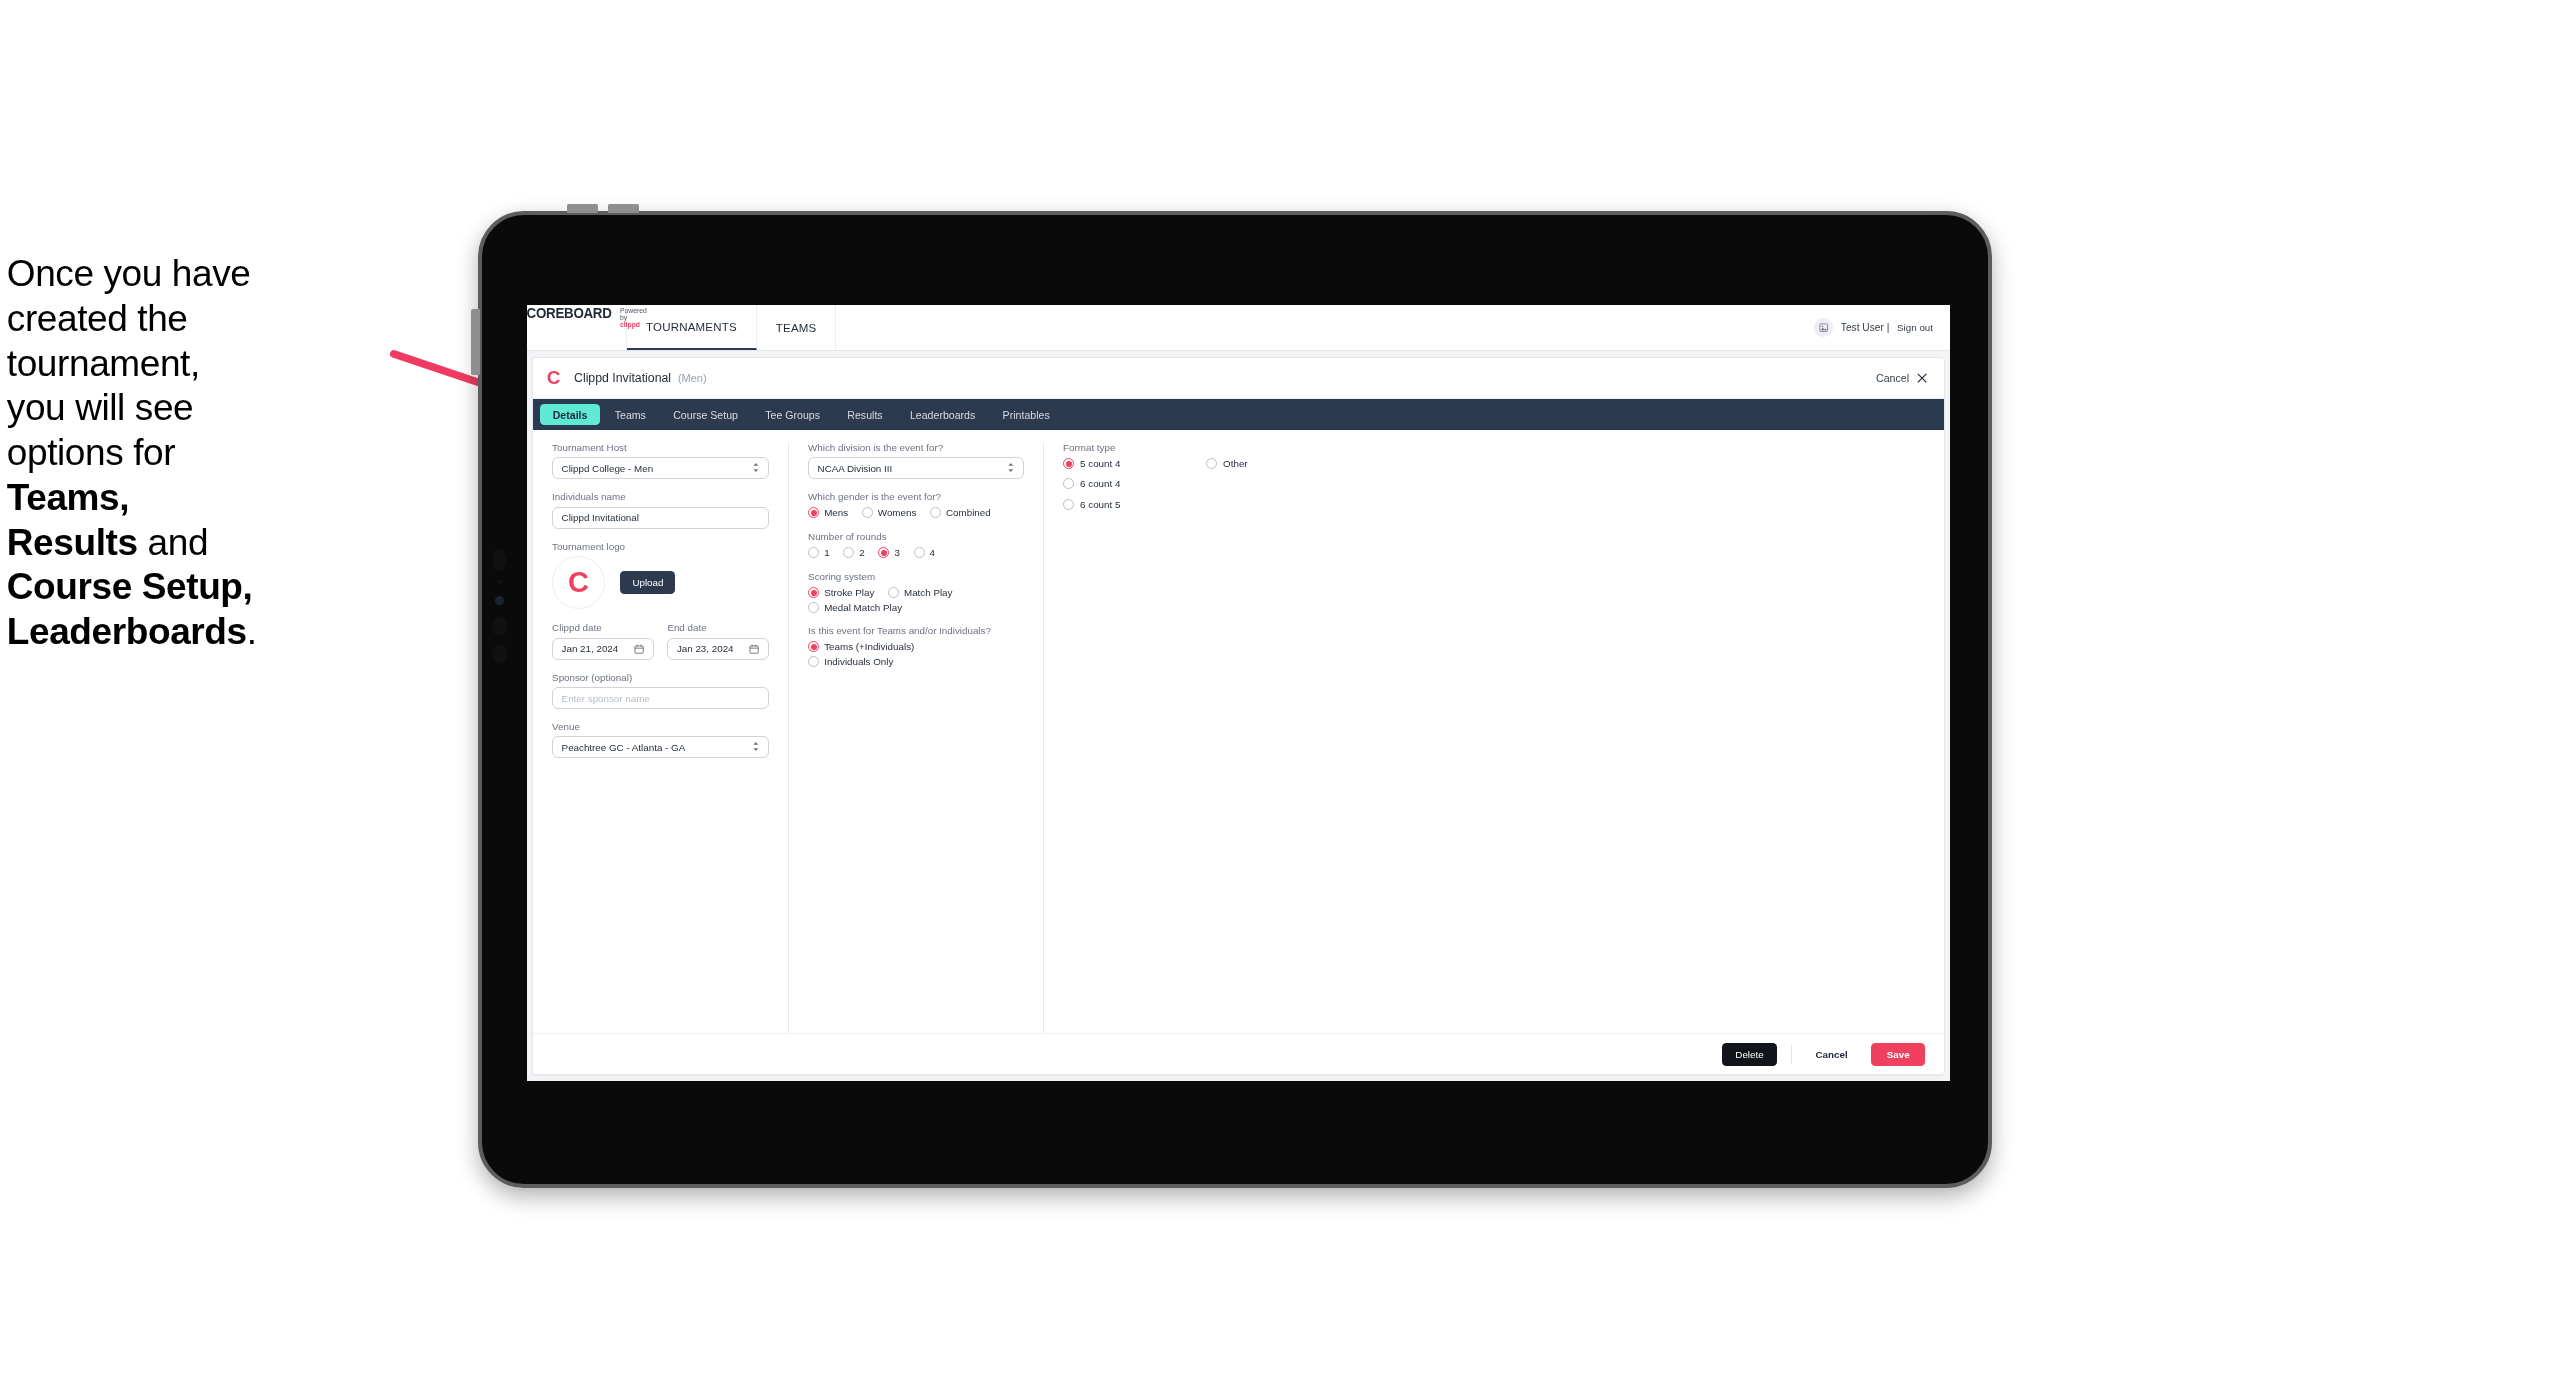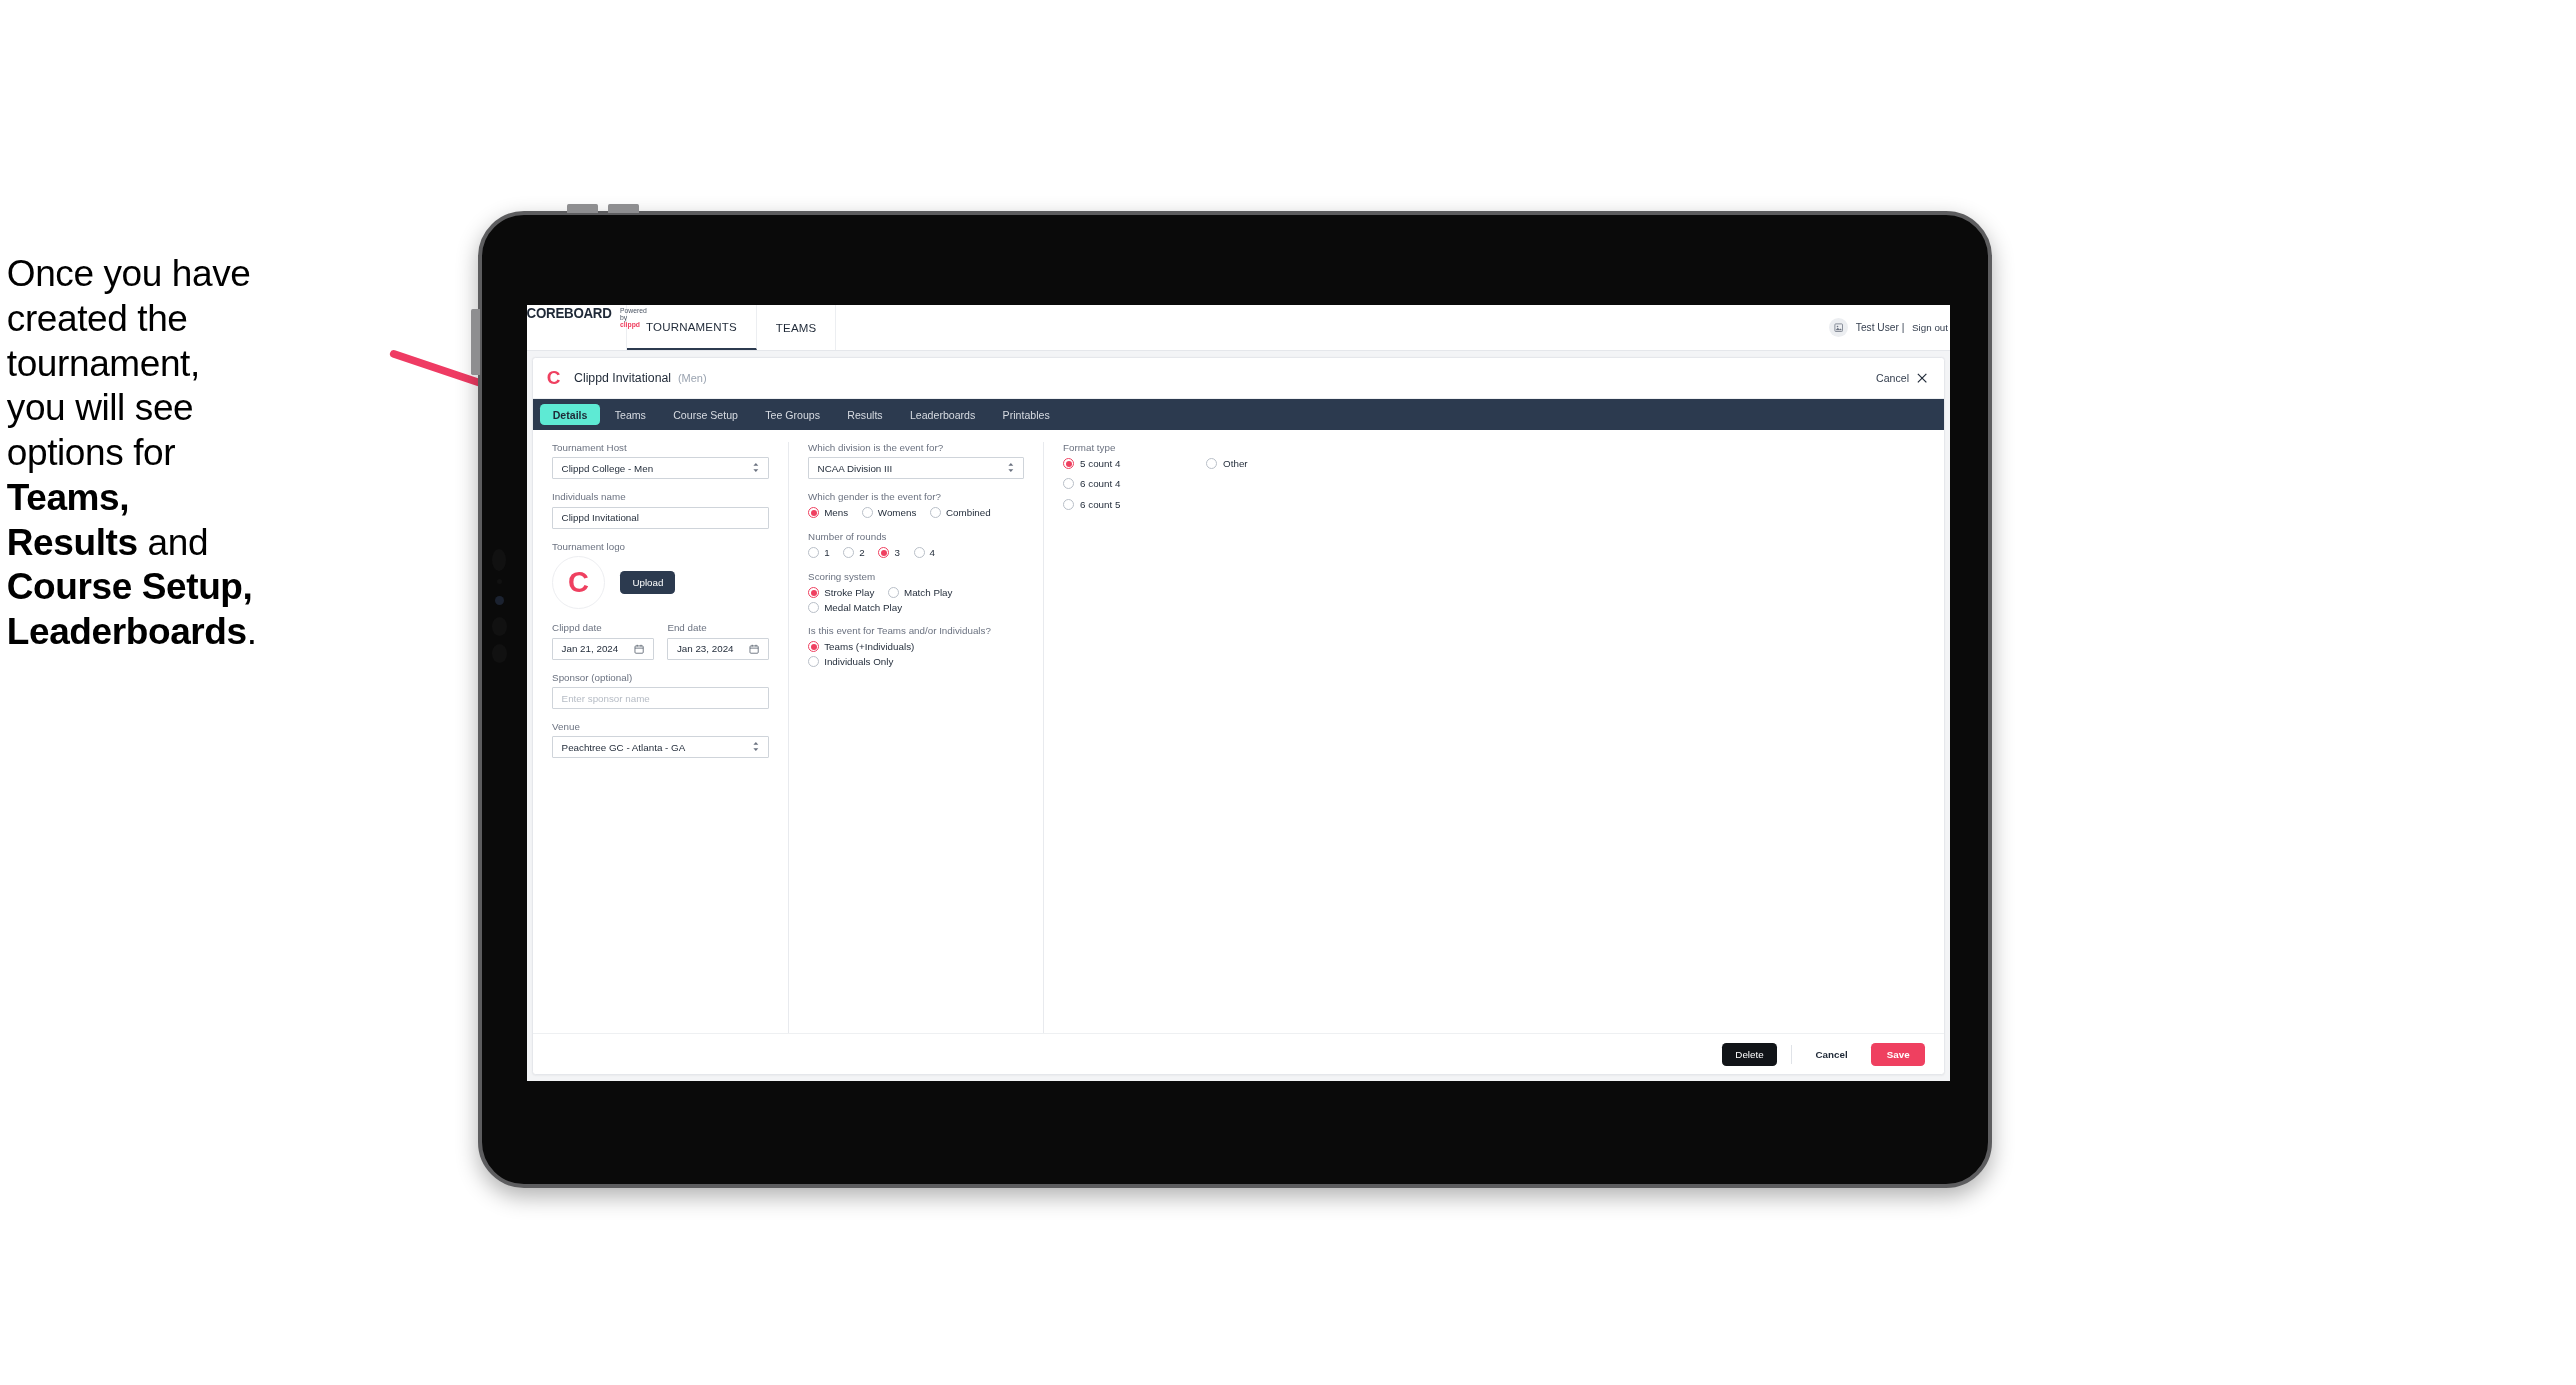--- a/index.html
+++ b/index.html
@@ -65,21 +65,21 @@
   }
   #logo-sub { font-size: 6.8px; color: #4b5563; margin-top: 1.7px; }
   #logo-sub .brand { color: #ef4060; font-weight: bold; }
   .navtab {
     display:flex; align-items:center; padding: 17px 19px;
     font-size: 11.5px; color: #1f2937; letter-spacing:0.2px;
     border-right: 0.9px solid #eceef1; cursor: pointer;
   }
   .navtab.active { border-bottom: 2.6px solid #2c3a4f; }
   #nav-spacer { flex:1; }
-  #user-area { display:flex; align-items:center; padding-right:2px; gap:7.7px; }
+  #user-area { display:flex; align-items:center; padding-right:17px; gap:7.7px; }
   #avatar {
     width:19.6px; height:19.6px; border-radius:50%; background:#eceef1;
     display:flex; align-items:center; justify-content:center;
   }
   #user-name { font-size:10.2px; color:#374151; }
   #sign-out { font-size:9.8px; color:#374151; cursor:pointer; }
 
   
   #card {
     margin: 6px 5.1px 0 5.1px; background:#ffffff;
@@ -114,21 +114,21 @@
 
   
   #formbody { flex:1; display:flex; padding: 12px 0 0 0; }
   .col { padding: 0 19px; }
   #col-left  { width: 255px; }
   #col-mid   { width: 255px; border-left:0.9px solid #e8eaee; }
   #col-right { flex:1; border-left:0.9px solid #e8eaee; }
 
   .flabel { font-size:9.8px; color:#6b7280; margin-bottom:4.3px; display:block; }
   .finput {
-    width:100%; height:22px; border:0.9px solid #cfd4da; border-radius:1px;
+    width:100%; height:22px; border:0.9px solid #cfd4da; border-radius:6px;
     background:#fff; display:flex; align-items:center; padding:0 8.5px;
     font-size:9.8px; color:#1f2937;
   }
   .finput.placeholder { color:#b6bcc5; }
   .fselect { justify-content:space-between; }
   .fgroup { margin-bottom: 12px; }
   .caret { color:#6b7280; font-size:9.4px; line-height:1; }
 
   
   #logo-row { display:flex; align-items:center; gap:15.3px; margin-bottom: 13.6px;}

